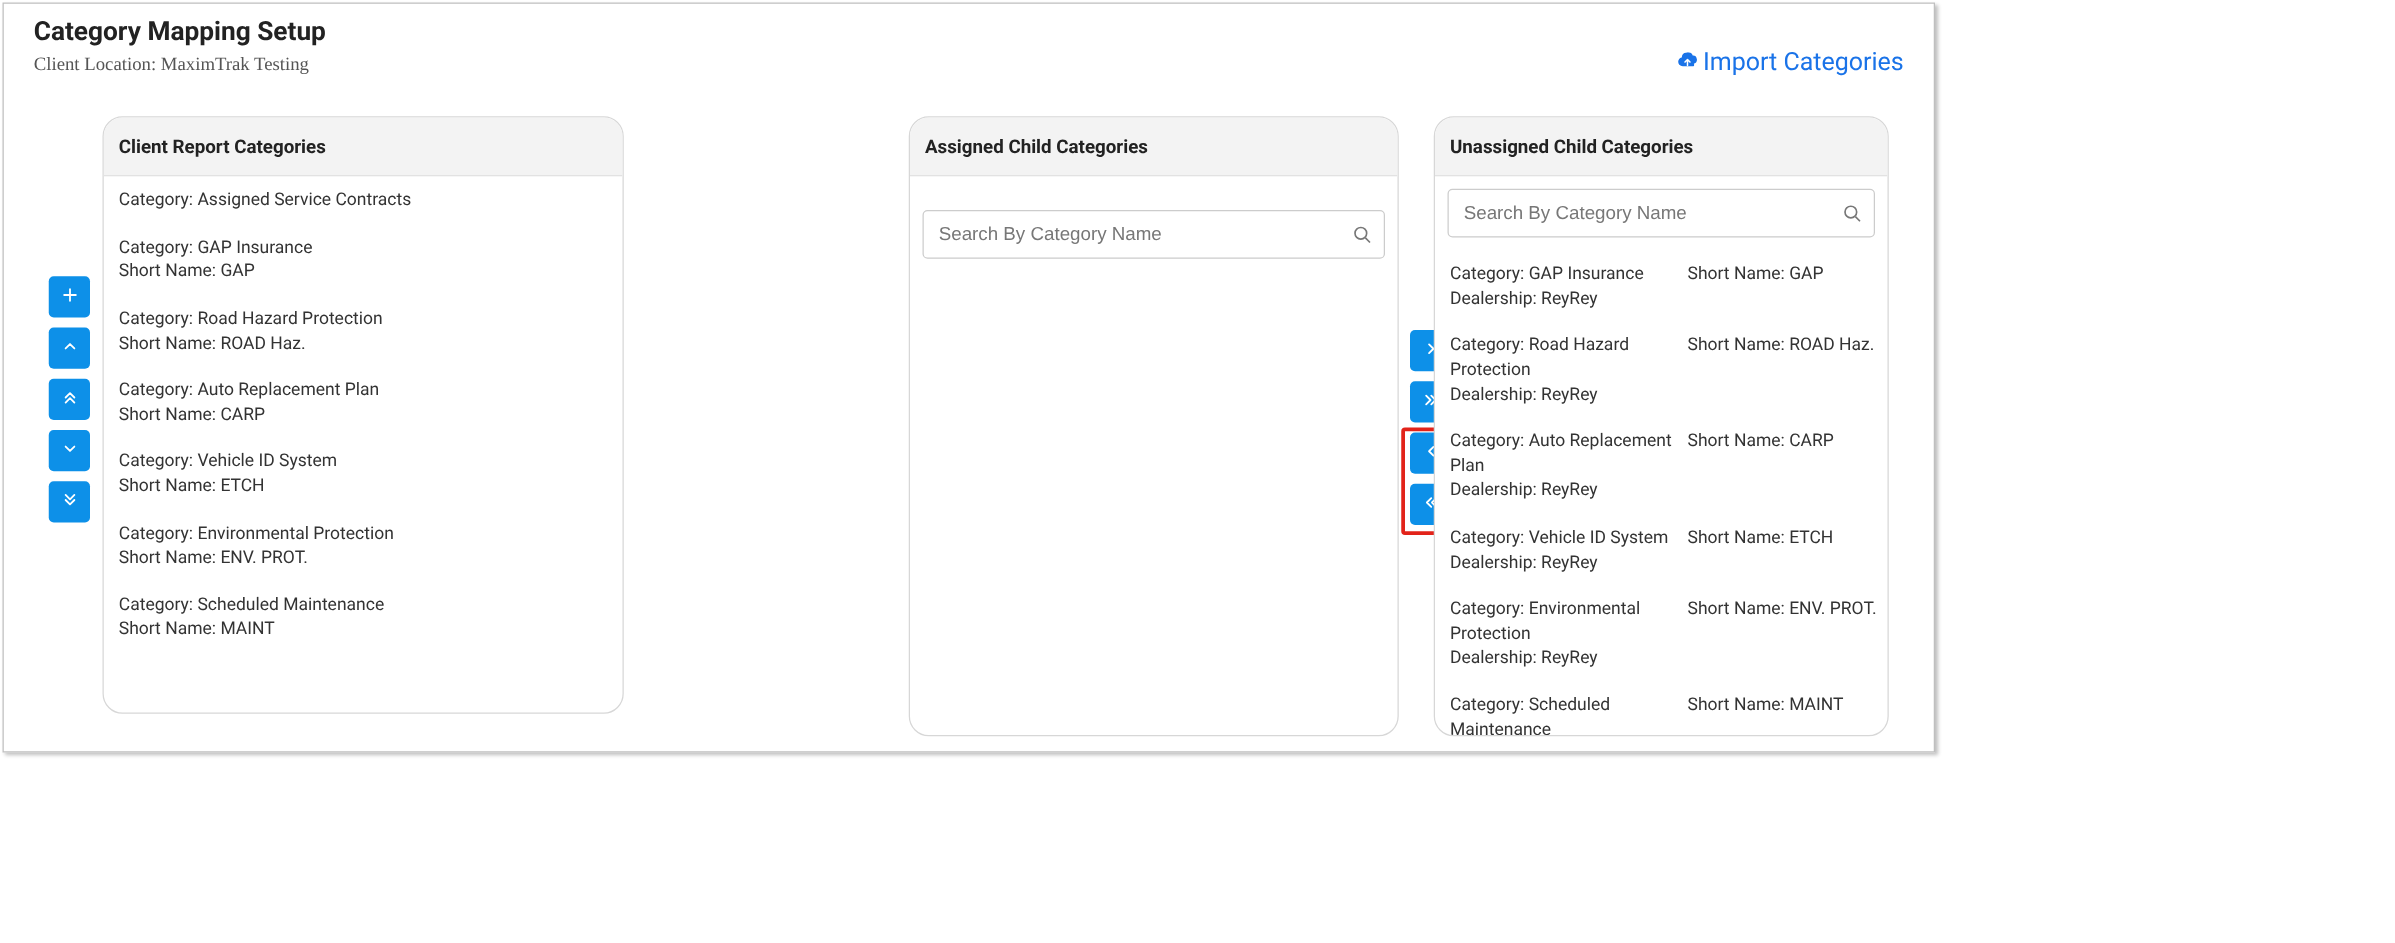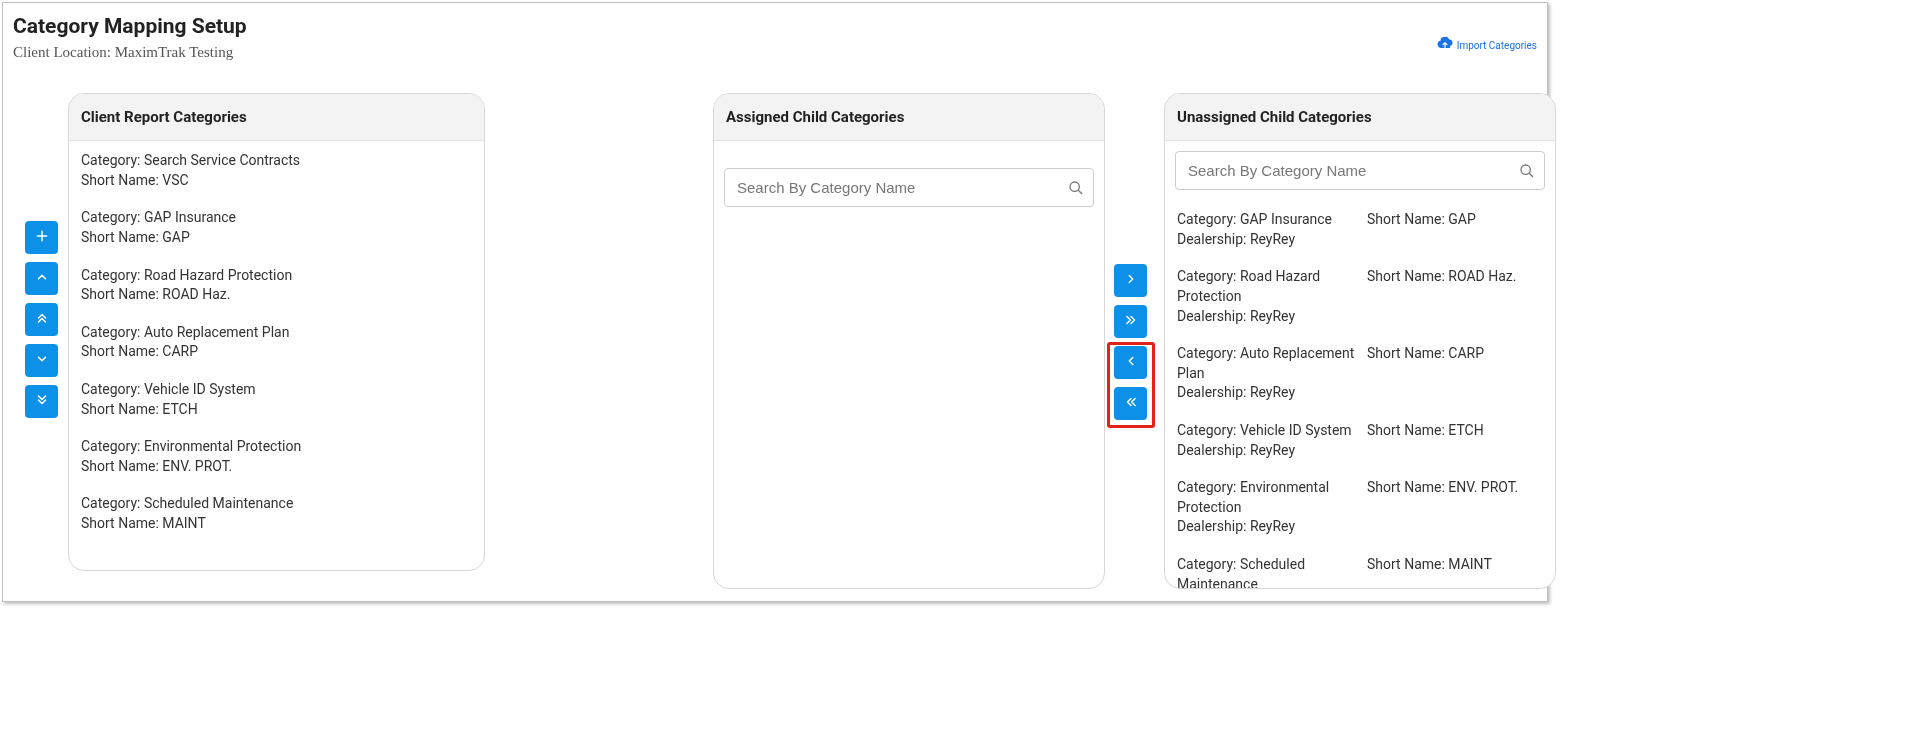--- a/index.html
+++ b/index.html
@@ -12,21 +12,21 @@
     height: 754px;
     position: relative;
   }
   .page-frame {
     width: 1546px;
     height: 600px;
     border: 1px solid #bfbfbf;
     margin: 2px 0 0 2px;
     background: #fff;
     box-shadow: 2px 2px 3px rgba(0,0,0,0.25);
-    padding: 10px 10px;
+    padding: 10px 24px;
     position: relative;
   }
   .header-row {
     display: flex;
     justify-content: space-between;
     align-items: flex-start;
   }
   .page-title {
     font-size: 21px;
     font-weight: 700;
@@ -34,21 +34,21 @@
     line-height: 1.3;
   }
   .client-location {
     font-size: 15px;
     color: #555;
     margin-top: 4px;
     font-family: Liberation Serif, serif;
   }
   .import-link {
     color: #1a73e8;
-    font-size: 10px;
+    font-size: 20px;
     display: flex;
     align-items: center;
     gap: 4px;
     cursor: pointer;
     margin-top: 24px;
   }
   .import-link svg { width: 16px; height: 14px; fill: #1a73e8; }
 
   .content-area {
     position: relative;
@@ -205,22 +205,21 @@
         <span><svg viewBox="0 0 24 24">
               <path d="M6 5l6 6 6-6M6 12l6 6 6-6"></path>
             </svg></span>
       </button>
     </div>
 
     <div class="panel" style="left:55px; top:0; width:417px; height:478px;">
       <div class="panel-header">Client Report Categories</div>
       <div class="panel-body" id="client-list">
           <div class="cat-item">
-            <div class="row"><span class="lbl">Category:</span> <span>Search Service Contracts</span></div>
-            <div class="row"><span class="lbl">Short Name:</span> <span>VSC</span></div>
+            <div class="row"><span class="lbl">Category:</span> <span>Assigned Service Contracts</span></div>
           </div>
           <div class="cat-item">
             <div class="row"><span class="lbl">Category:</span> <span>GAP Insurance</span></div>
             <div class="row"><span class="lbl">Short Name:</span> <span>GAP</span></div>
           </div>
           <div class="cat-item">
             <div class="row"><span class="lbl">Category:</span> <span>Road Hazard Protection</span></div>
             <div class="row"><span class="lbl">Short Name:</span> <span>ROAD Haz.</span></div>
           </div>
           <div class="cat-item">
@@ -273,21 +272,21 @@
             </svg></span>
       </button>
       <button class="sq-btn">
         <span><svg viewBox="0 0 24 24">
               <path d="M19 6l-6 6 6 6M12 6l-6 6 6 6"></path>
             </svg></span>
       </button>
     </div>
     <div class="hl-box" style="left:1094px; top:249px; width:48px; height:86px;"></div>
 
-    <div class="panel" style="left:1151px; top:0; width:392px; height:496px;">
+    <div class="panel" style="left:1120px; top:0; width:364px; height:496px;">
       <div class="panel-header">Unassigned Child Categories</div>
       <div class="search-wrap">
         <input class="search-input" placeholder="Search By Category Name" style="">
         <span>
           <svg class="search-icon" viewBox="0 0 24 24">
               <circle cx="10" cy="10" r="7"></circle>
               <path d="M21 21l-5.5-5.5"></path>
             </svg>
         </span>
       </div>

